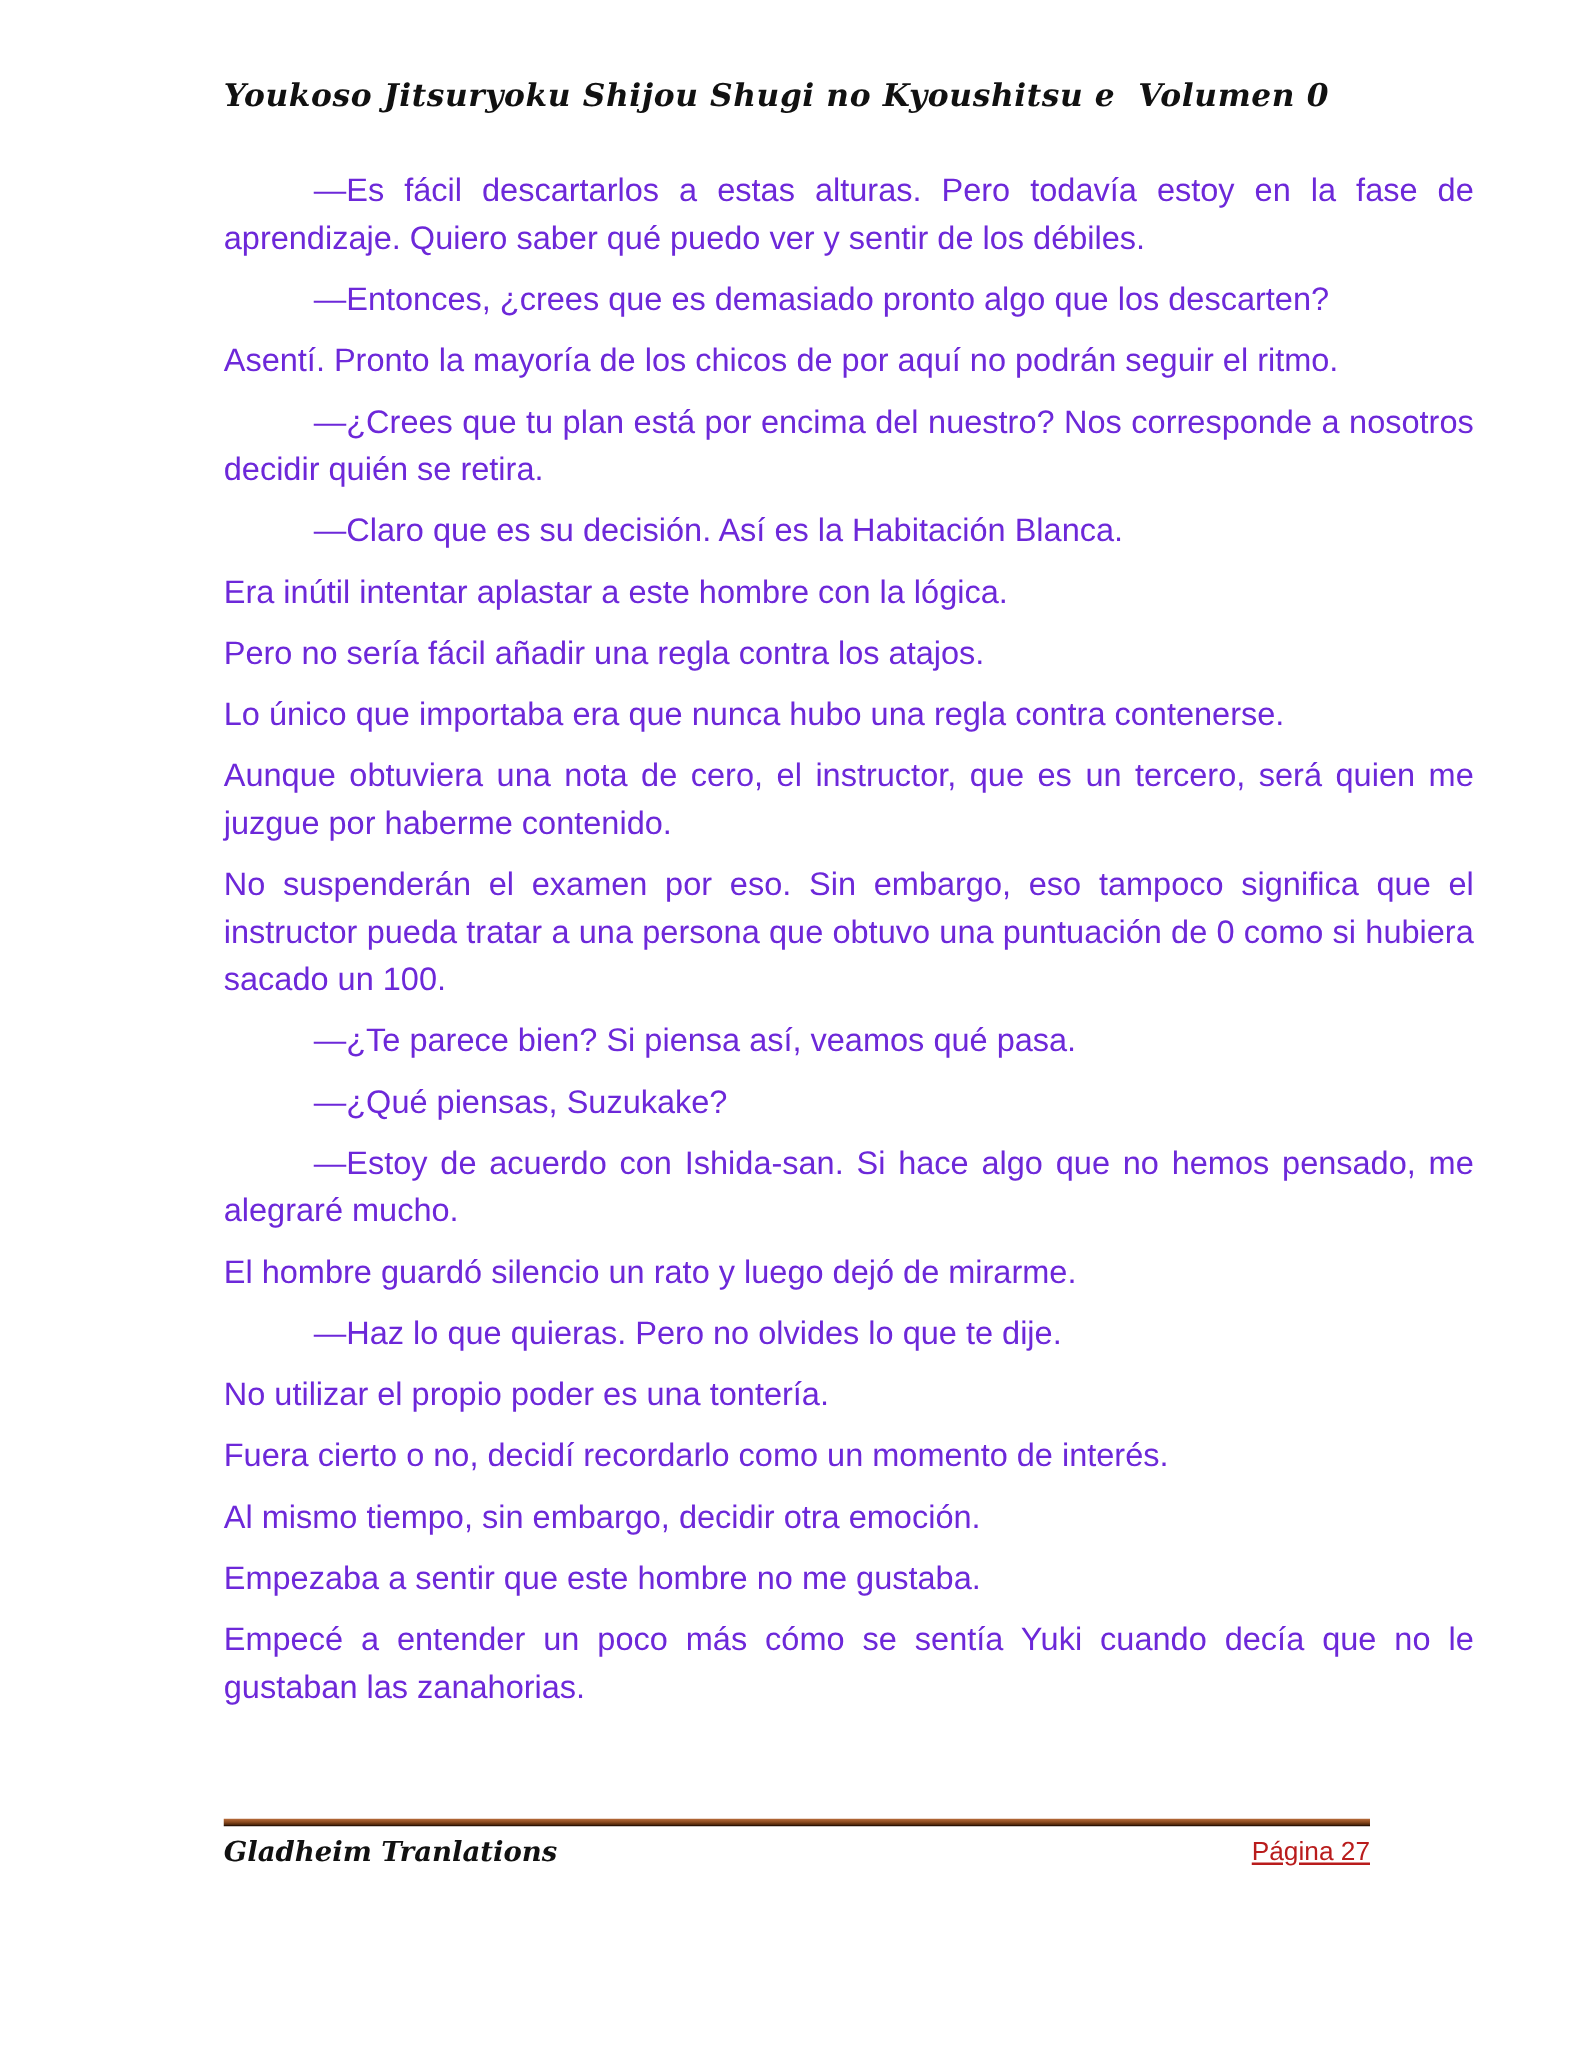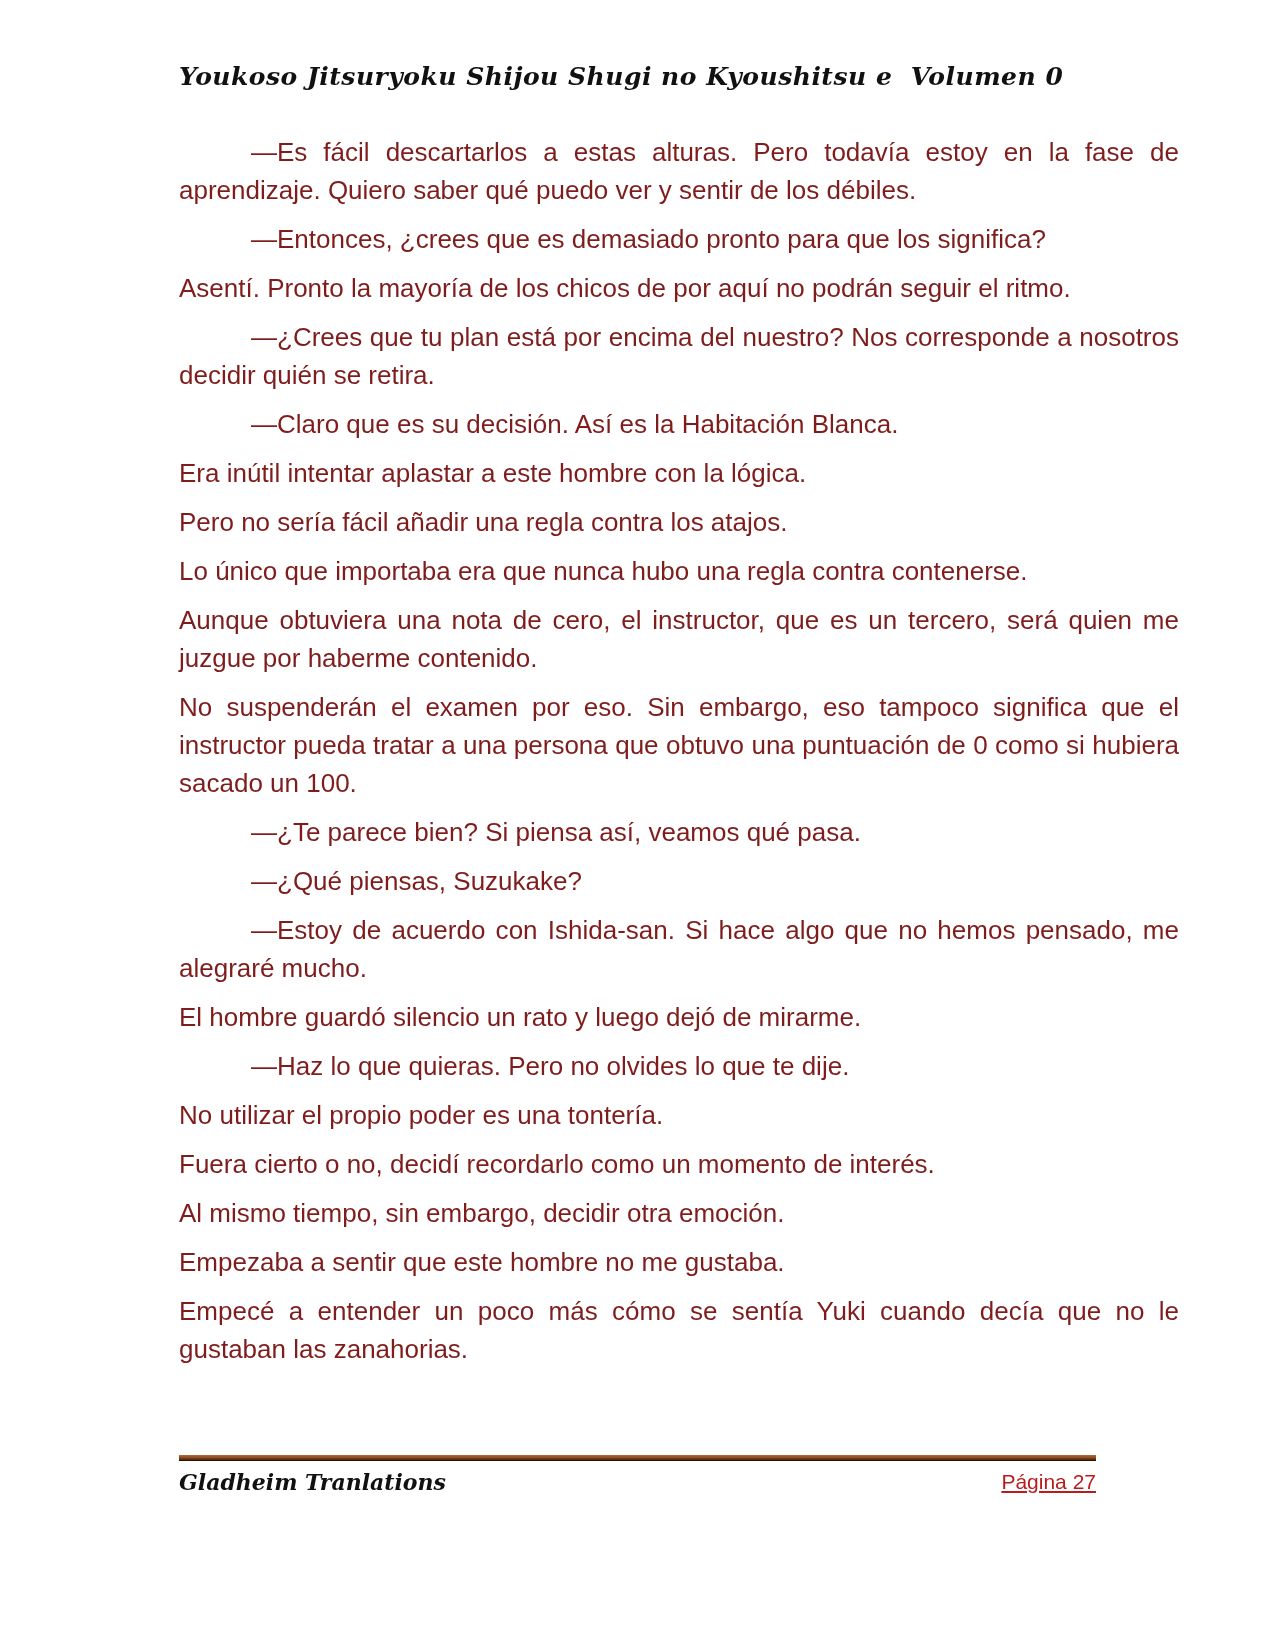--- a/index.html
+++ b/index.html
@@ -37,21 +37,21 @@
     position: absolute;
     top: 133px;
     left: 107px;
     width: 1000px;
   }
   .para {
     font-size: 26px;
     line-height: 38px;
     margin: 0 0 11px 0;
     text-align: justify;
-    color: #7f1d1d;
+    color: #6d28d9;
   }
   .para.indent {
     text-indent: 72px;
   }
   .footer {
     position: absolute;
     left: 107px;
     right: 107px;
     bottom: 155px;
   }
@@ -85,21 +85,21 @@
 
 <div class="page">
 
   <div class="header">
     <span class="header-title">Youkoso Jitsuryoku Shijou Shugi no Kyoushitsu e  Volumen 0</span>
   </div>
 
   <div class="body-text">
 
   <p class="para indent">—Es fácil descartarlos a estas alturas. Pero todavía estoy en la fase de aprendizaje. Quiero saber qué puedo ver y sentir de los débiles.</p>
-      <p class="para indent">—Entonces, ¿crees que es demasiado pronto para que los significa?</p>
+      <p class="para indent">—Entonces, ¿crees que es demasiado pronto algo que los descarten?</p>
       <p class="para">Asentí. Pronto la mayoría de los chicos de por aquí no podrán seguir el ritmo.</p>
       <p class="para indent">—¿Crees que tu plan está por encima del nuestro? Nos corresponde a nosotros decidir quién se retira.</p>
       <p class="para indent">—Claro que es su decisión. Así es la Habitación Blanca.</p>
       <p class="para">Era inútil intentar aplastar a este hombre con la lógica.</p>
       <p class="para">Pero no sería fácil añadir una regla contra los atajos.</p>
       <p class="para">Lo único que importaba era que nunca hubo una regla contra contenerse.</p>
       <p class="para">Aunque obtuviera una nota de cero, el instructor, que es un tercero, será quien me juzgue por haberme contenido.</p>
       <p class="para">No suspenderán el examen por eso. Sin embargo, eso tampoco significa que el instructor pueda tratar a una persona que obtuvo una puntuación de 0 como si hubiera sacado un 100.</p>
       <p class="para indent">—¿Te parece bien? Si piensa así, veamos qué pasa.</p>
       <p class="para indent">—¿Qué piensas, Suzukake?</p>

